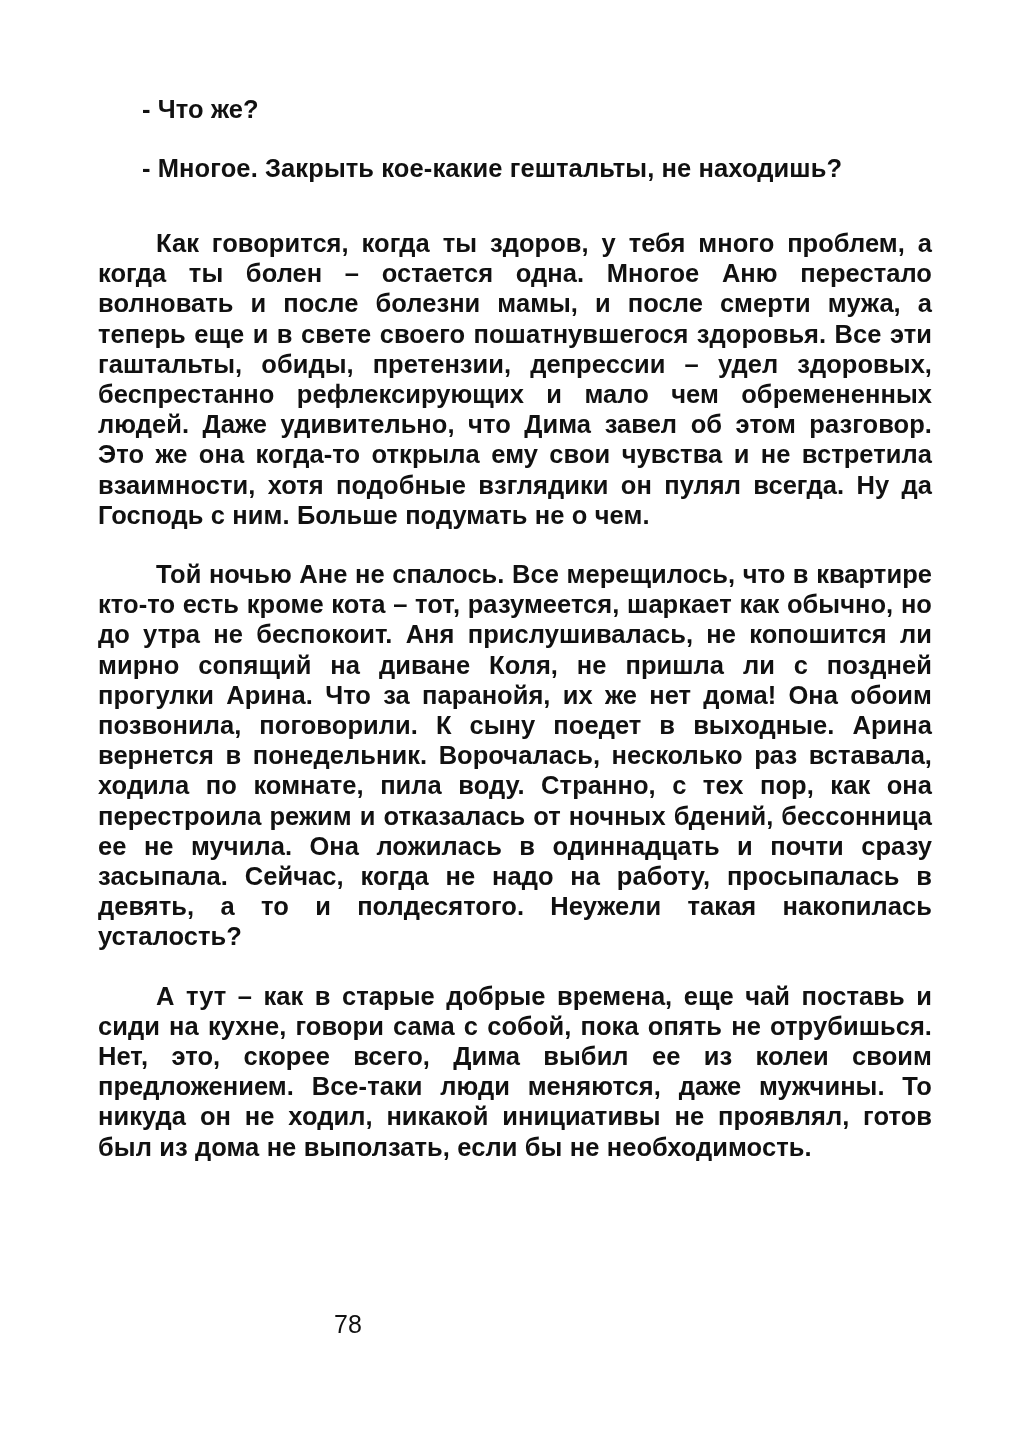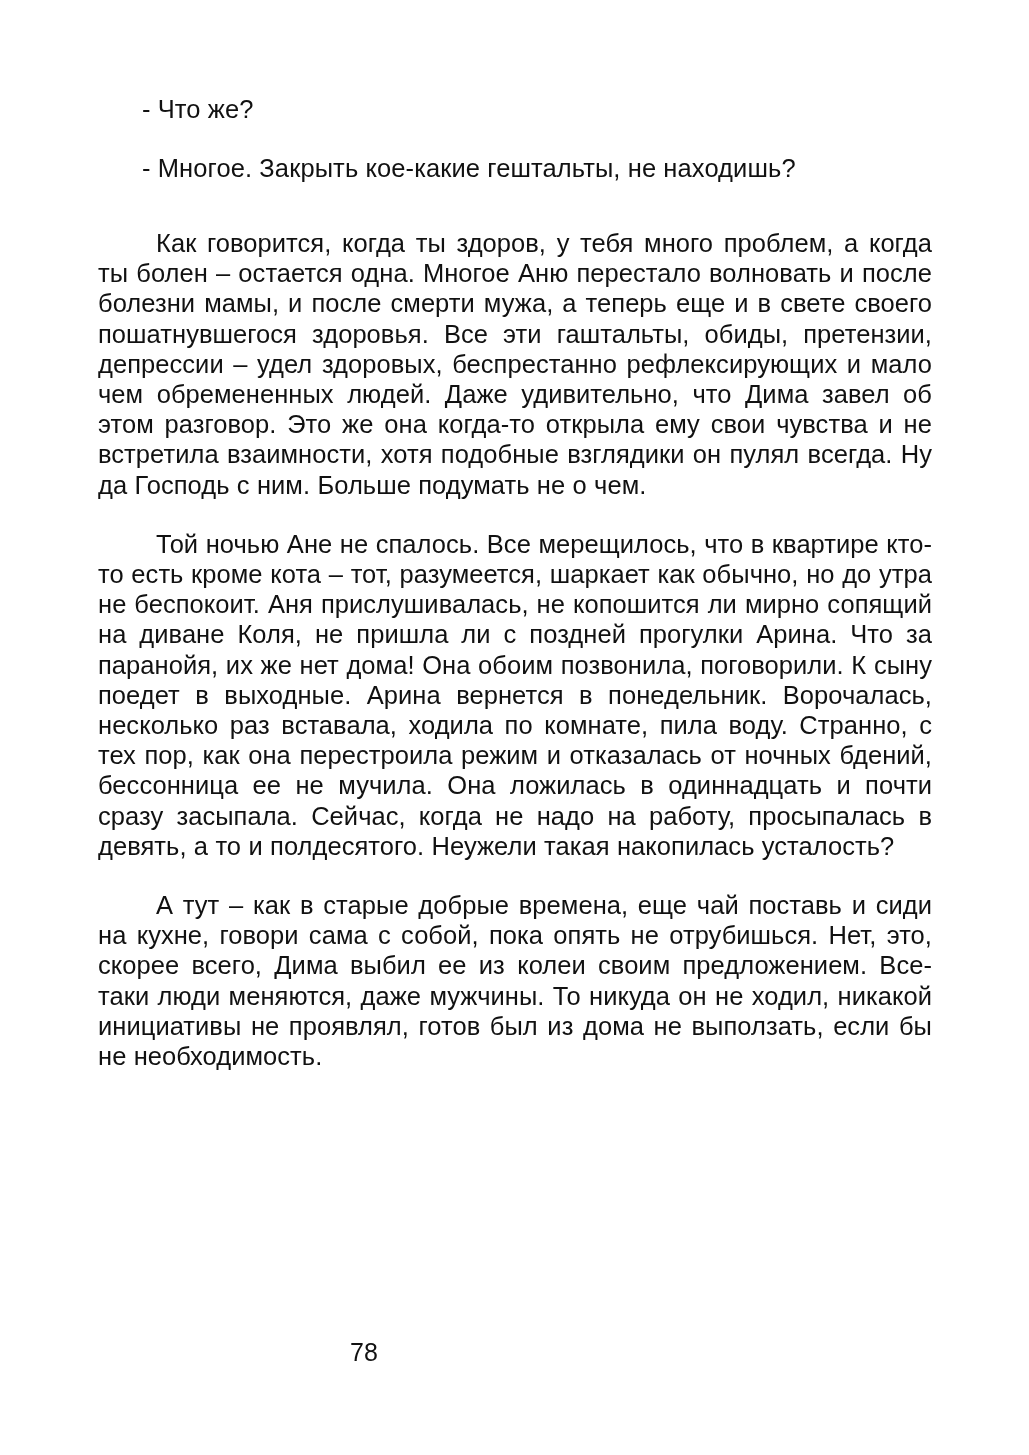--- a/index.html
+++ b/index.html
@@ -16,20 +16,21 @@
     height: 1455px;
     background: #ffffff;
     overflow: hidden;
     box-sizing: border-box;
   }
   .text-column {
     position: absolute;
     left: 86px;
     top: 80px;
     width: 858px;
+    font-weight: bold;
   }
   .dialogue-block {
     margin: 0;
     padding: 0;
   }
   .dialogue-line {
     font-size: 25.5px;
     line-height: 59px;
     color: #111111;
     text-indent: 56px;
@@ -51,24 +52,23 @@
     margin-top: 30px;
   }
   .para.gap-md {
     margin-top: 29px;
   }
   .page-number {
     position: absolute;
     left: 334px;
     top: 1310px;
     width: 60px;
-    text-align: center;
+    text-align: left;
     font-size: 25px;
     color: #111111;
-    margin-top: 28px;
   }
 </style>
 </head>
 <body>
 
 <div class="page">
 
   <div class="text-column">
 
     <div class="dialogue-block">

